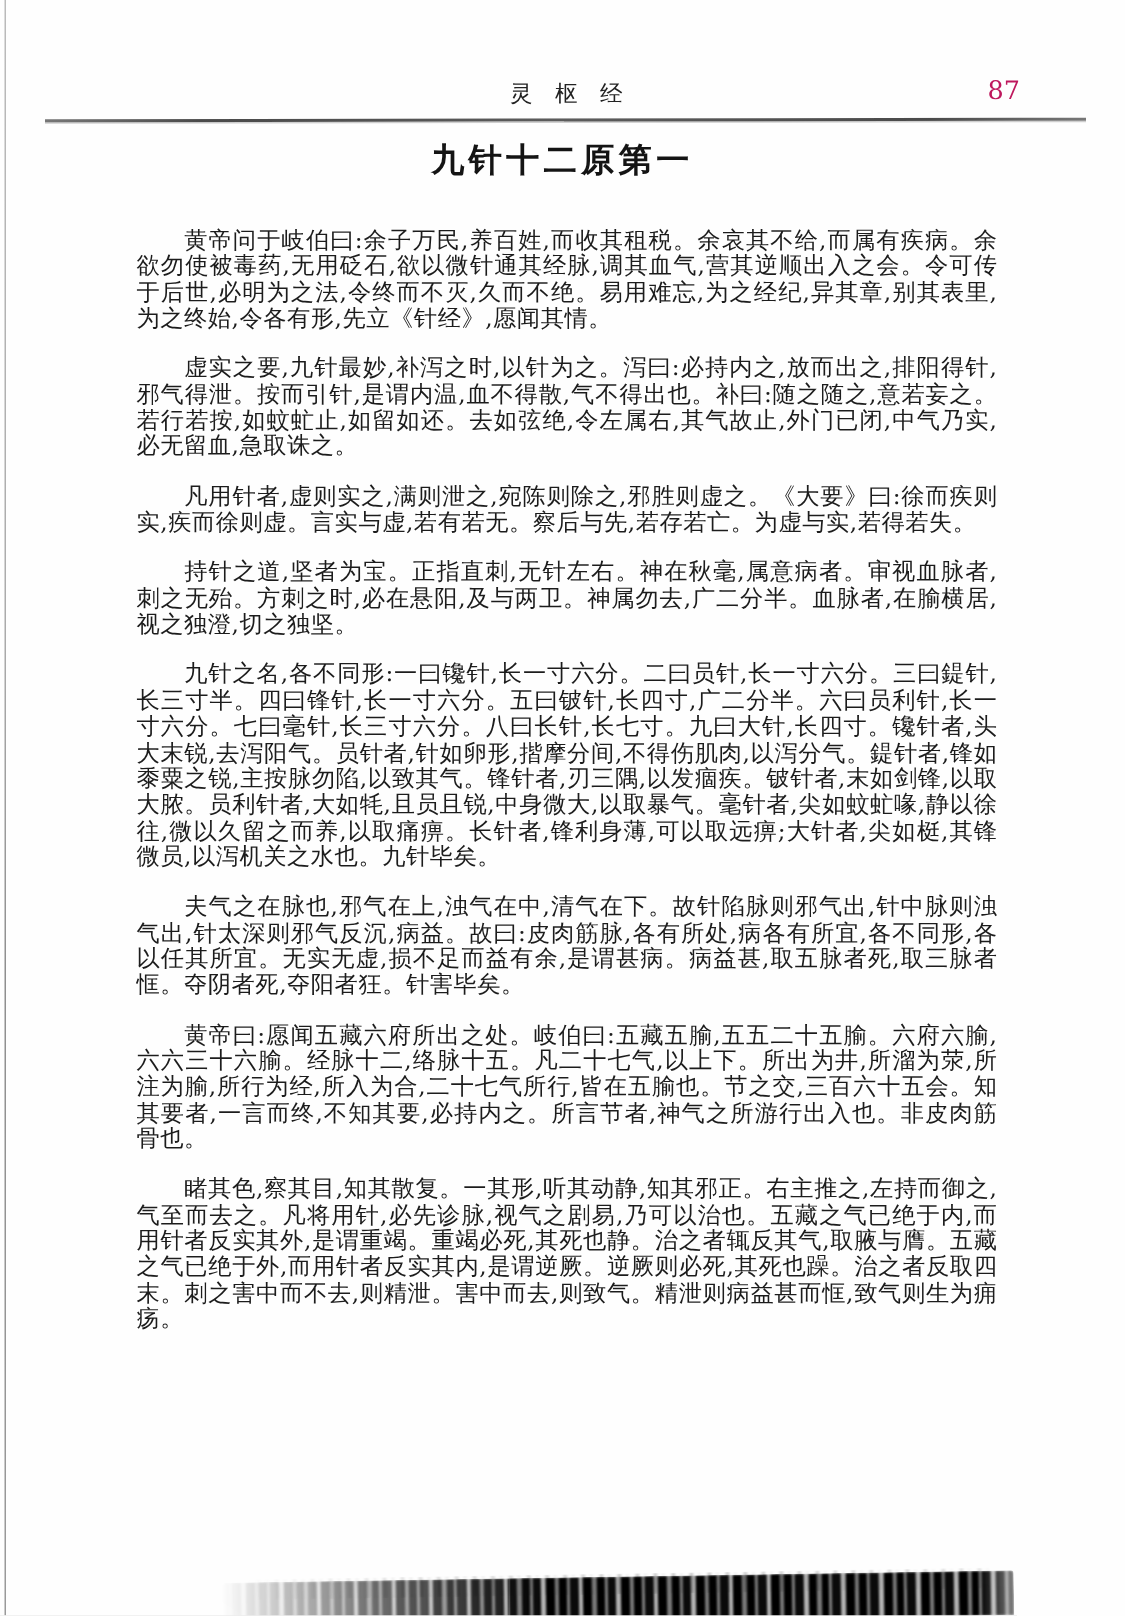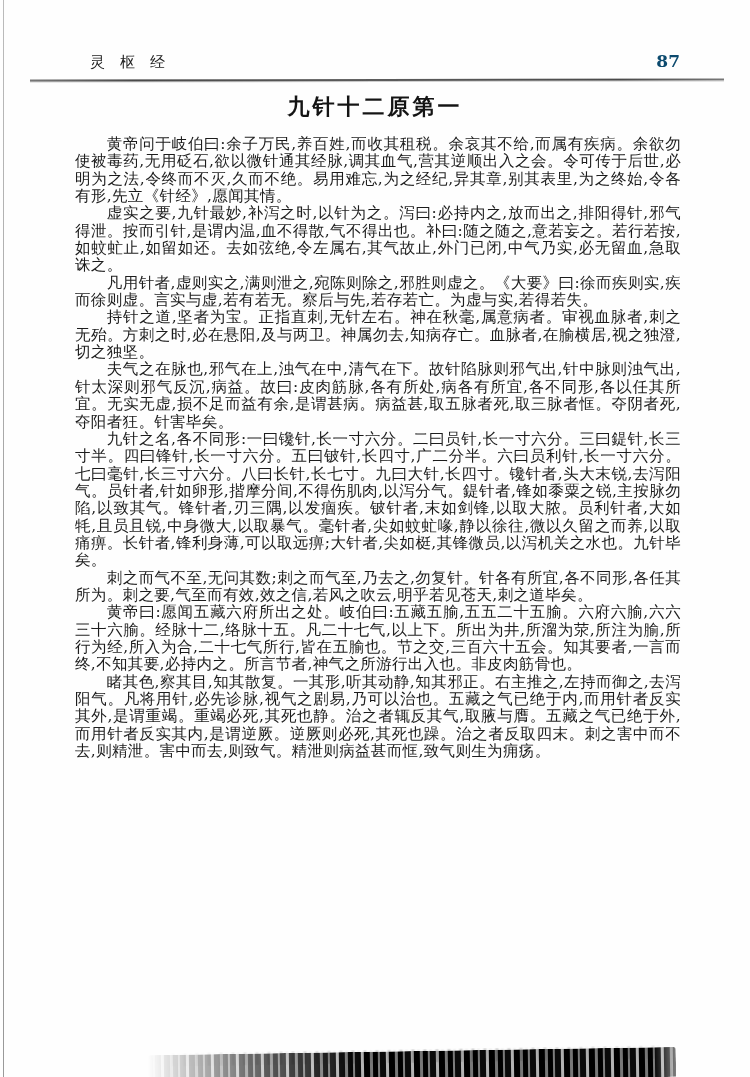--- a/index.html
+++ b/index.html
@@ -10,46 +10,47 @@
     overflow:hidden;
     font-family:"DejaVu Serif","Liberation Serif",serif;
     color:#1c1c1c;
   }
   .edge-line{
     position:absolute;left:3px;top:0;bottom:0;width:1px;
     background:linear-gradient(#bbb 0%,#aaa 40%,#8f8f8f 60%,#9a9a9a 100%);
   }
   .header{
     position:absolute;top:52px;left:75px;right:70px;height:20px;
+    text-align:center;
   }
   .book-title{
     font-size:15px;letter-spacing:15px;margin-left:15px;color:#222;
   }
   .page-num{
     position:absolute;right:0;top:-1px;
-    font-weight:bold;font-size:17px;letter-spacing:0;color:#0c4a6e;
+    font-weight:normal;font-size:17px;letter-spacing:0;color:#be185d;
   }
   .rule{
     position:absolute;top:79px;left:30px;right:26px;height:2px;
     background:linear-gradient(90deg,#777 0%,#4a4a4a 15%,#5c5c5c 50%,#4a4a4a 85%,#777 100%);
     box-shadow:0 1px 0 rgba(120,120,120,.35);
     transform:rotate(-0.08deg);
   }
   .chapter-title{
     position:absolute;top:92px;left:0;right:0;
     margin:0;text-align:center;
     font-size:22px;font-weight:bold;letter-spacing:3px;color:#141414;
   }
   .body-text{
     position:absolute;top:136px;left:75px;width:606px;
     font-size:15.5px;line-height:17.35px;letter-spacing:0.35px;
     text-align:justify;
   }
   .body-text p{
-    margin:0;text-indent:2.05em;
+    margin:16px;text-indent:2.05em;
     word-break:break-all;
   }
   .smudge{
     position:absolute;bottom:-4px;left:148px;width:528px;height:30px;
     background:
       repeating-linear-gradient(90deg,
         #000 0 5px, rgba(20,20,20,.55) 5px 7px,
         #0a0a0a 7px 13px, rgba(40,40,40,.35) 13px 16px,
         #000 16px 22px, rgba(30,30,30,.6) 22px 25px);
     -webkit-mask-image:linear-gradient(90deg,transparent 0,rgba(0,0,0,.25) 8%,rgba(0,0,0,.6) 20%,#000 40%,#000 96%,rgba(0,0,0,.5) 100%);
@@ -79,23 +80,22 @@
   </div>
 
   <div class="rule"></div>
 
   <h1 class="chapter-title">九针十二原第一</h1>
 
   <div class="body-text">
     <p>黄帝问于岐伯曰:余子万民,养百姓,而收其租税。余哀其不给,而属有疾病。余欲勿使被毒药,无用砭石,欲以微针通其经脉,调其血气,营其逆顺出入之会。令可传于后世,必明为之法,令终而不灭,久而不绝。易用难忘,为之经纪,异其章,别其表里,为之终始,令各有形,先立《针经》,愿闻其情。</p>
     <p>虚实之要,九针最妙,补泻之时,以针为之。泻曰:必持内之,放而出之,排阳得针,邪气得泄。按而引针,是谓内温,血不得散,气不得出也。补曰:随之随之,意若妄之。若行若按,如蚊虻止,如留如还。去如弦绝,令左属右,其气故止,外门已闭,中气乃实,必无留血,急取诛之。</p>
     <p>凡用针者,虚则实之,满则泄之,宛陈则除之,邪胜则虚之。《大要》曰:徐而疾则实,疾而徐则虚。言实与虚,若有若无。察后与先,若存若亡。为虚与实,若得若失。</p>
-    <p>持针之道,坚者为宝。正指直刺,无针左右。神在秋毫,属意病者。审视血脉者,刺之无殆。方刺之时,必在悬阳,及与两卫。神属勿去,知病存亡。血脉者,在腧横居,视之独澄,切之独坚。</p>
+    <p>持针之道,坚者为宝。正指直刺,无针左右。神在秋毫,属意病者。审视血脉者,刺之无殆。方刺之时,必在悬阳,及与两卫。神属勿去,广二分半。血脉者,在腧横居,视之独澄,切之独坚。</p>
+    <p>九针之名,各不同形:一曰镵针,长一寸六分。二曰员针,长一寸六分。三曰鍉针,长三寸半。四曰锋针,长一寸六分。五曰铍针,长四寸,广二分半。六曰员利针,长一寸六分。七曰毫针,长三寸六分。八曰长针,长七寸。九曰大针,长四寸。镵针者,头大末锐,去泻阳气。员针者,针如卵形,揩摩分间,不得伤肌肉,以泻分气。鍉针者,锋如黍粟之锐,主按脉勿陷,以致其气。锋针者,刃三隅,以发痼疾。铍针者,末如剑锋,以取大脓。员利针者,大如牦,且员且锐,中身微大,以取暴气。毫针者,尖如蚊虻喙,静以徐往,微以久留之而养,以取痛痹。长针者,锋利身薄,可以取远痹;大针者,尖如梃,其锋微员,以泻机关之水也。九针毕矣。</p>
     <p>夫气之在脉也,邪气在上,浊气在中,清气在下。故针陷脉则邪气出,针中脉则浊气出,针太深则邪气反沉,病益。故曰:皮肉筋脉,各有所处,病各有所宜,各不同形,各以任其所宜。无实无虚,损不足而益有余,是谓甚病。病益甚,取五脉者死,取三脉者恇。夺阴者死,夺阳者狂。针害毕矣。</p>
-    <p>九针之名,各不同形:一曰镵针,长一寸六分。二曰员针,长一寸六分。三曰鍉针,长三寸半。四曰锋针,长一寸六分。五曰铍针,长四寸,广二分半。六曰员利针,长一寸六分。七曰毫针,长三寸六分。八曰长针,长七寸。九曰大针,长四寸。镵针者,头大末锐,去泻阳气。员针者,针如卵形,揩摩分间,不得伤肌肉,以泻分气。鍉针者,锋如黍粟之锐,主按脉勿陷,以致其气。锋针者,刃三隅,以发痼疾。铍针者,末如剑锋,以取大脓。员利针者,大如牦,且员且锐,中身微大,以取暴气。毫针者,尖如蚊虻喙,静以徐往,微以久留之而养,以取痛痹。长针者,锋利身薄,可以取远痹;大针者,尖如梃,其锋微员,以泻机关之水也。九针毕矣。</p>
-    <p>刺之而气不至,无问其数;刺之而气至,乃去之,勿复针。针各有所宜,各不同形,各任其所为。刺之要,气至而有效,效之信,若风之吹云,明乎若见苍天,刺之道毕矣。</p>
     <p>黄帝曰:愿闻五藏六府所出之处。岐伯曰:五藏五腧,五五二十五腧。六府六腧,六六三十六腧。经脉十二,络脉十五。凡二十七气,以上下。所出为井,所溜为荥,所注为腧,所行为经,所入为合,二十七气所行,皆在五腧也。节之交,三百六十五会。知其要者,一言而终,不知其要,必持内之。所言节者,神气之所游行出入也。非皮肉筋骨也。</p>
-    <p>睹其色,察其目,知其散复。一其形,听其动静,知其邪正。右主推之,左持而御之,去泻阳气。凡将用针,必先诊脉,视气之剧易,乃可以治也。五藏之气已绝于内,而用针者反实其外,是谓重竭。重竭必死,其死也静。治之者辄反其气,取腋与膺。五藏之气已绝于外,而用针者反实其内,是谓逆厥。逆厥则必死,其死也躁。治之者反取四末。刺之害中而不去,则精泄。害中而去,则致气。精泄则病益甚而恇,致气则生为痈疡。</p>
+    <p>睹其色,察其目,知其散复。一其形,听其动静,知其邪正。右主推之,左持而御之,气至而去之。凡将用针,必先诊脉,视气之剧易,乃可以治也。五藏之气已绝于内,而用针者反实其外,是谓重竭。重竭必死,其死也静。治之者辄反其气,取腋与膺。五藏之气已绝于外,而用针者反实其内,是谓逆厥。逆厥则必死,其死也躁。治之者反取四末。刺之害中而不去,则精泄。害中而去,则致气。精泄则病益甚而恇,致气则生为痈疡。</p>
   </div>
 
   <div class="smudge-haze"></div>
   <div class="smudge"></div>
 </div>
 
 </body></html>

